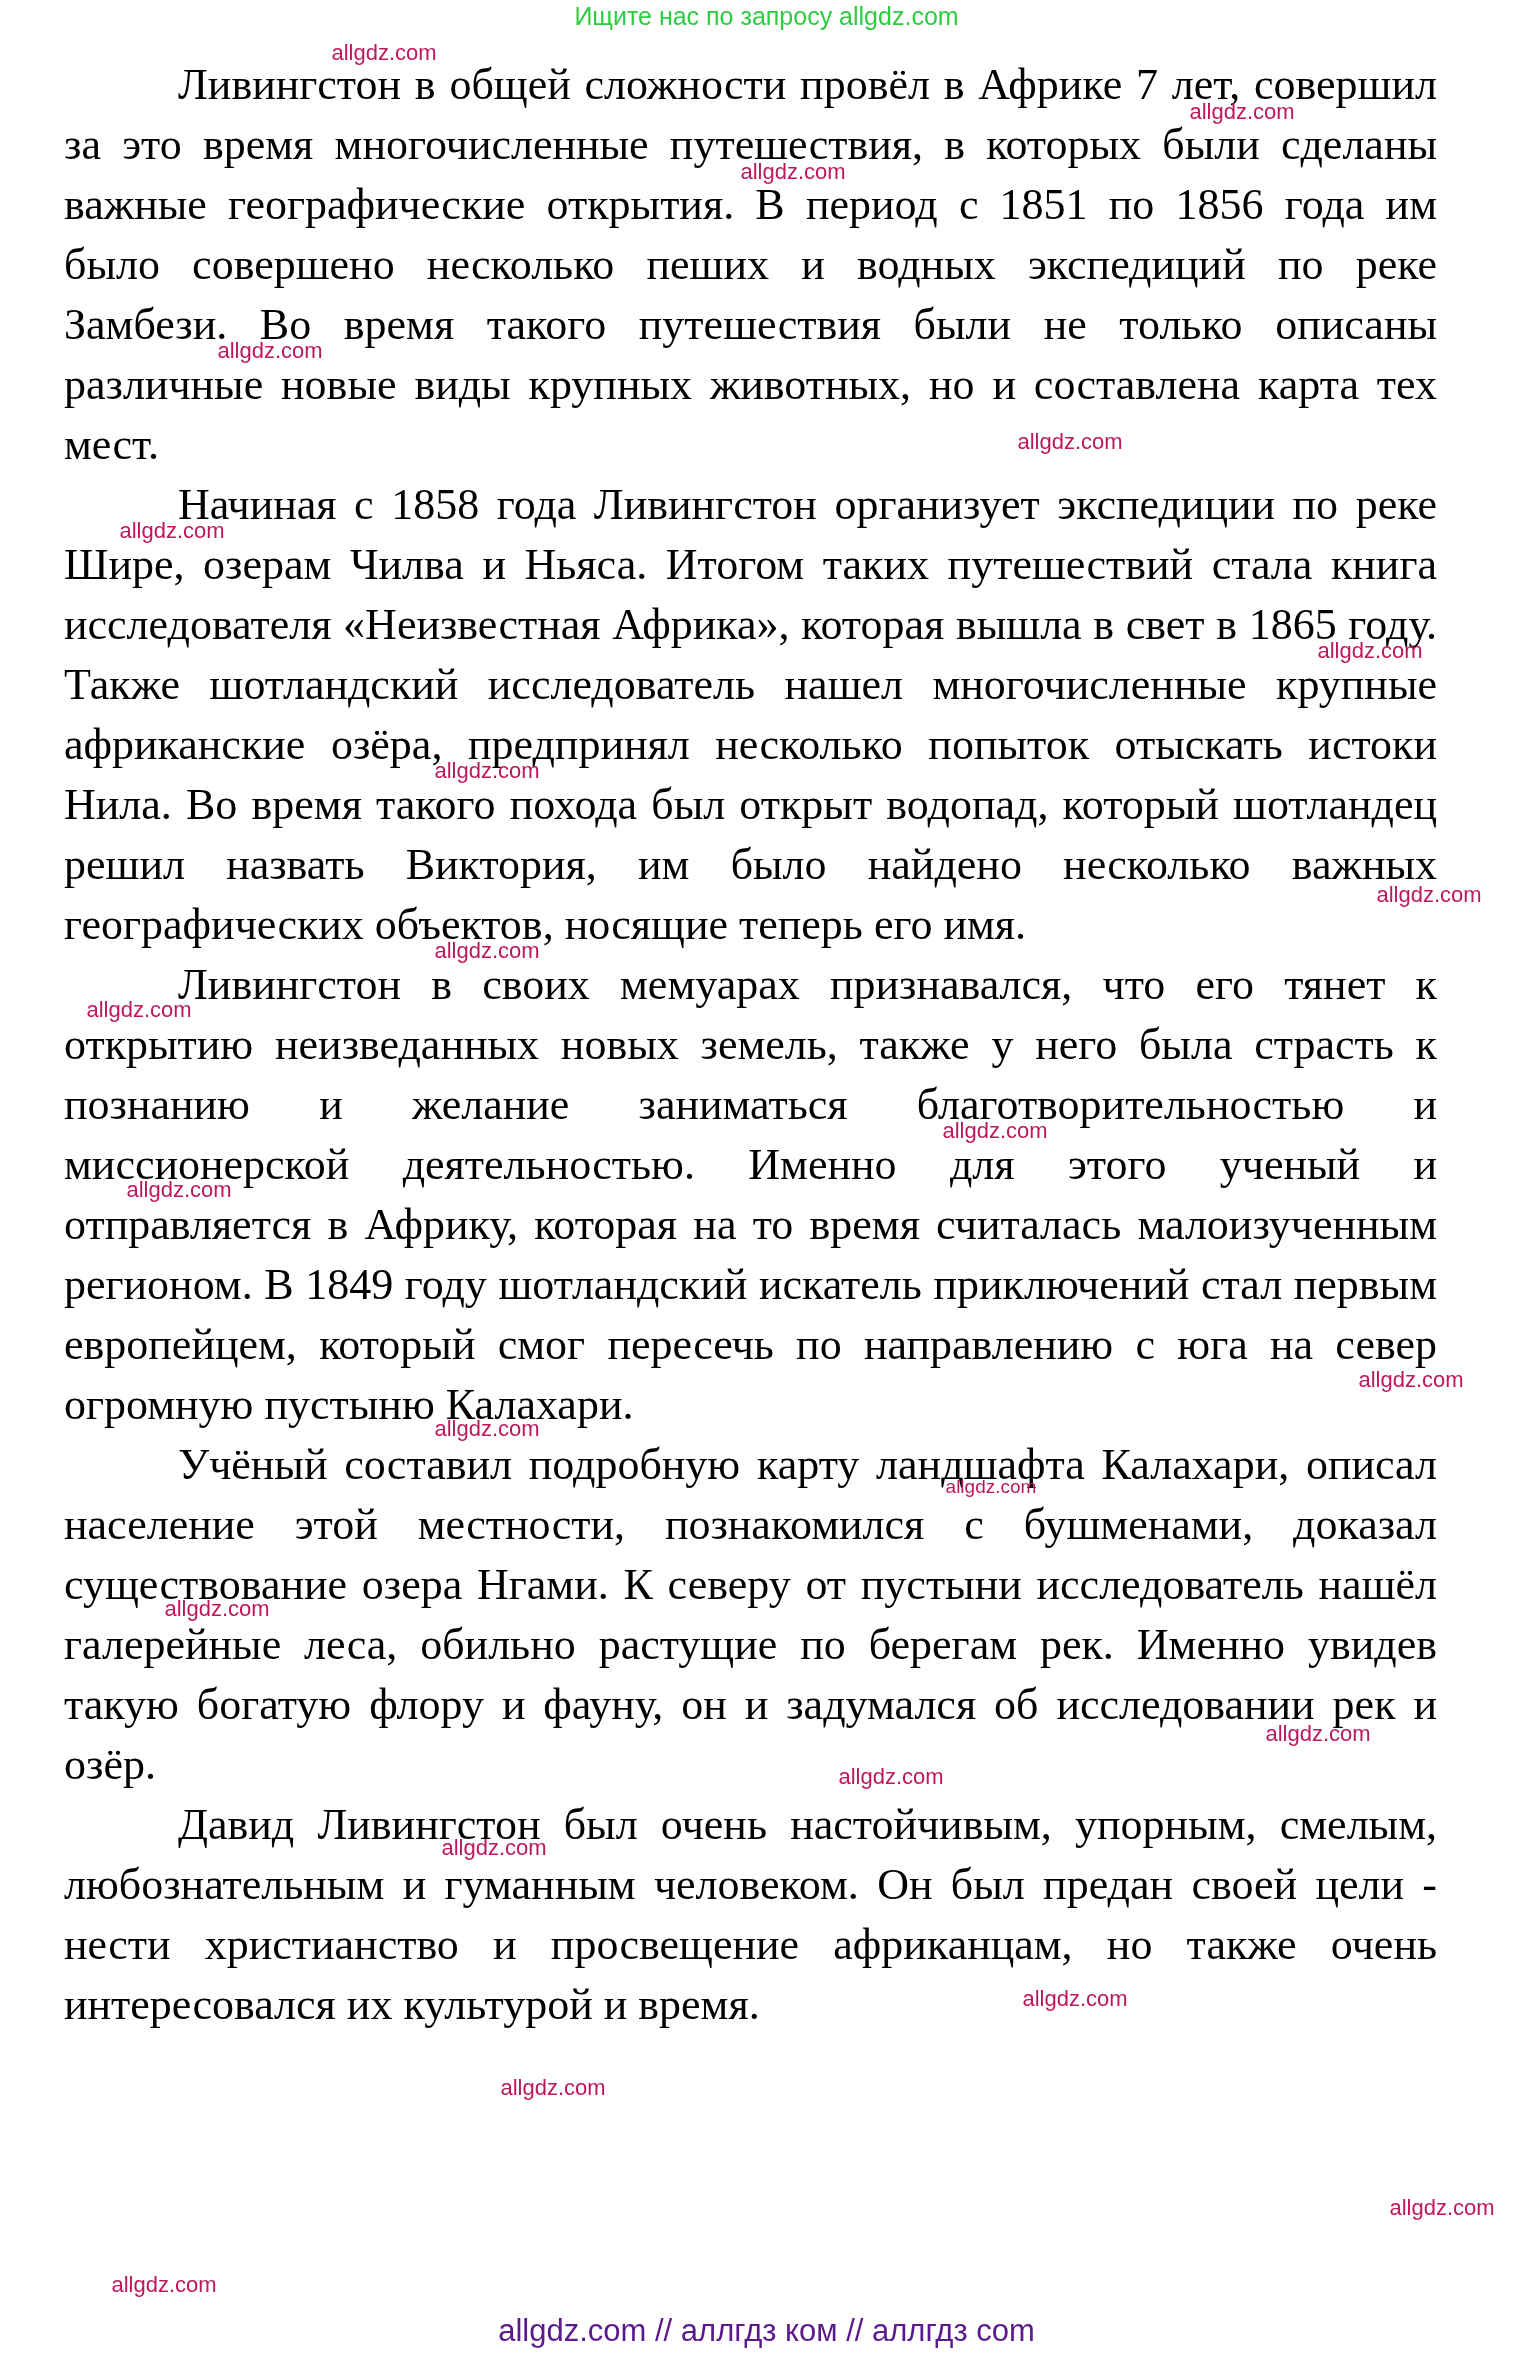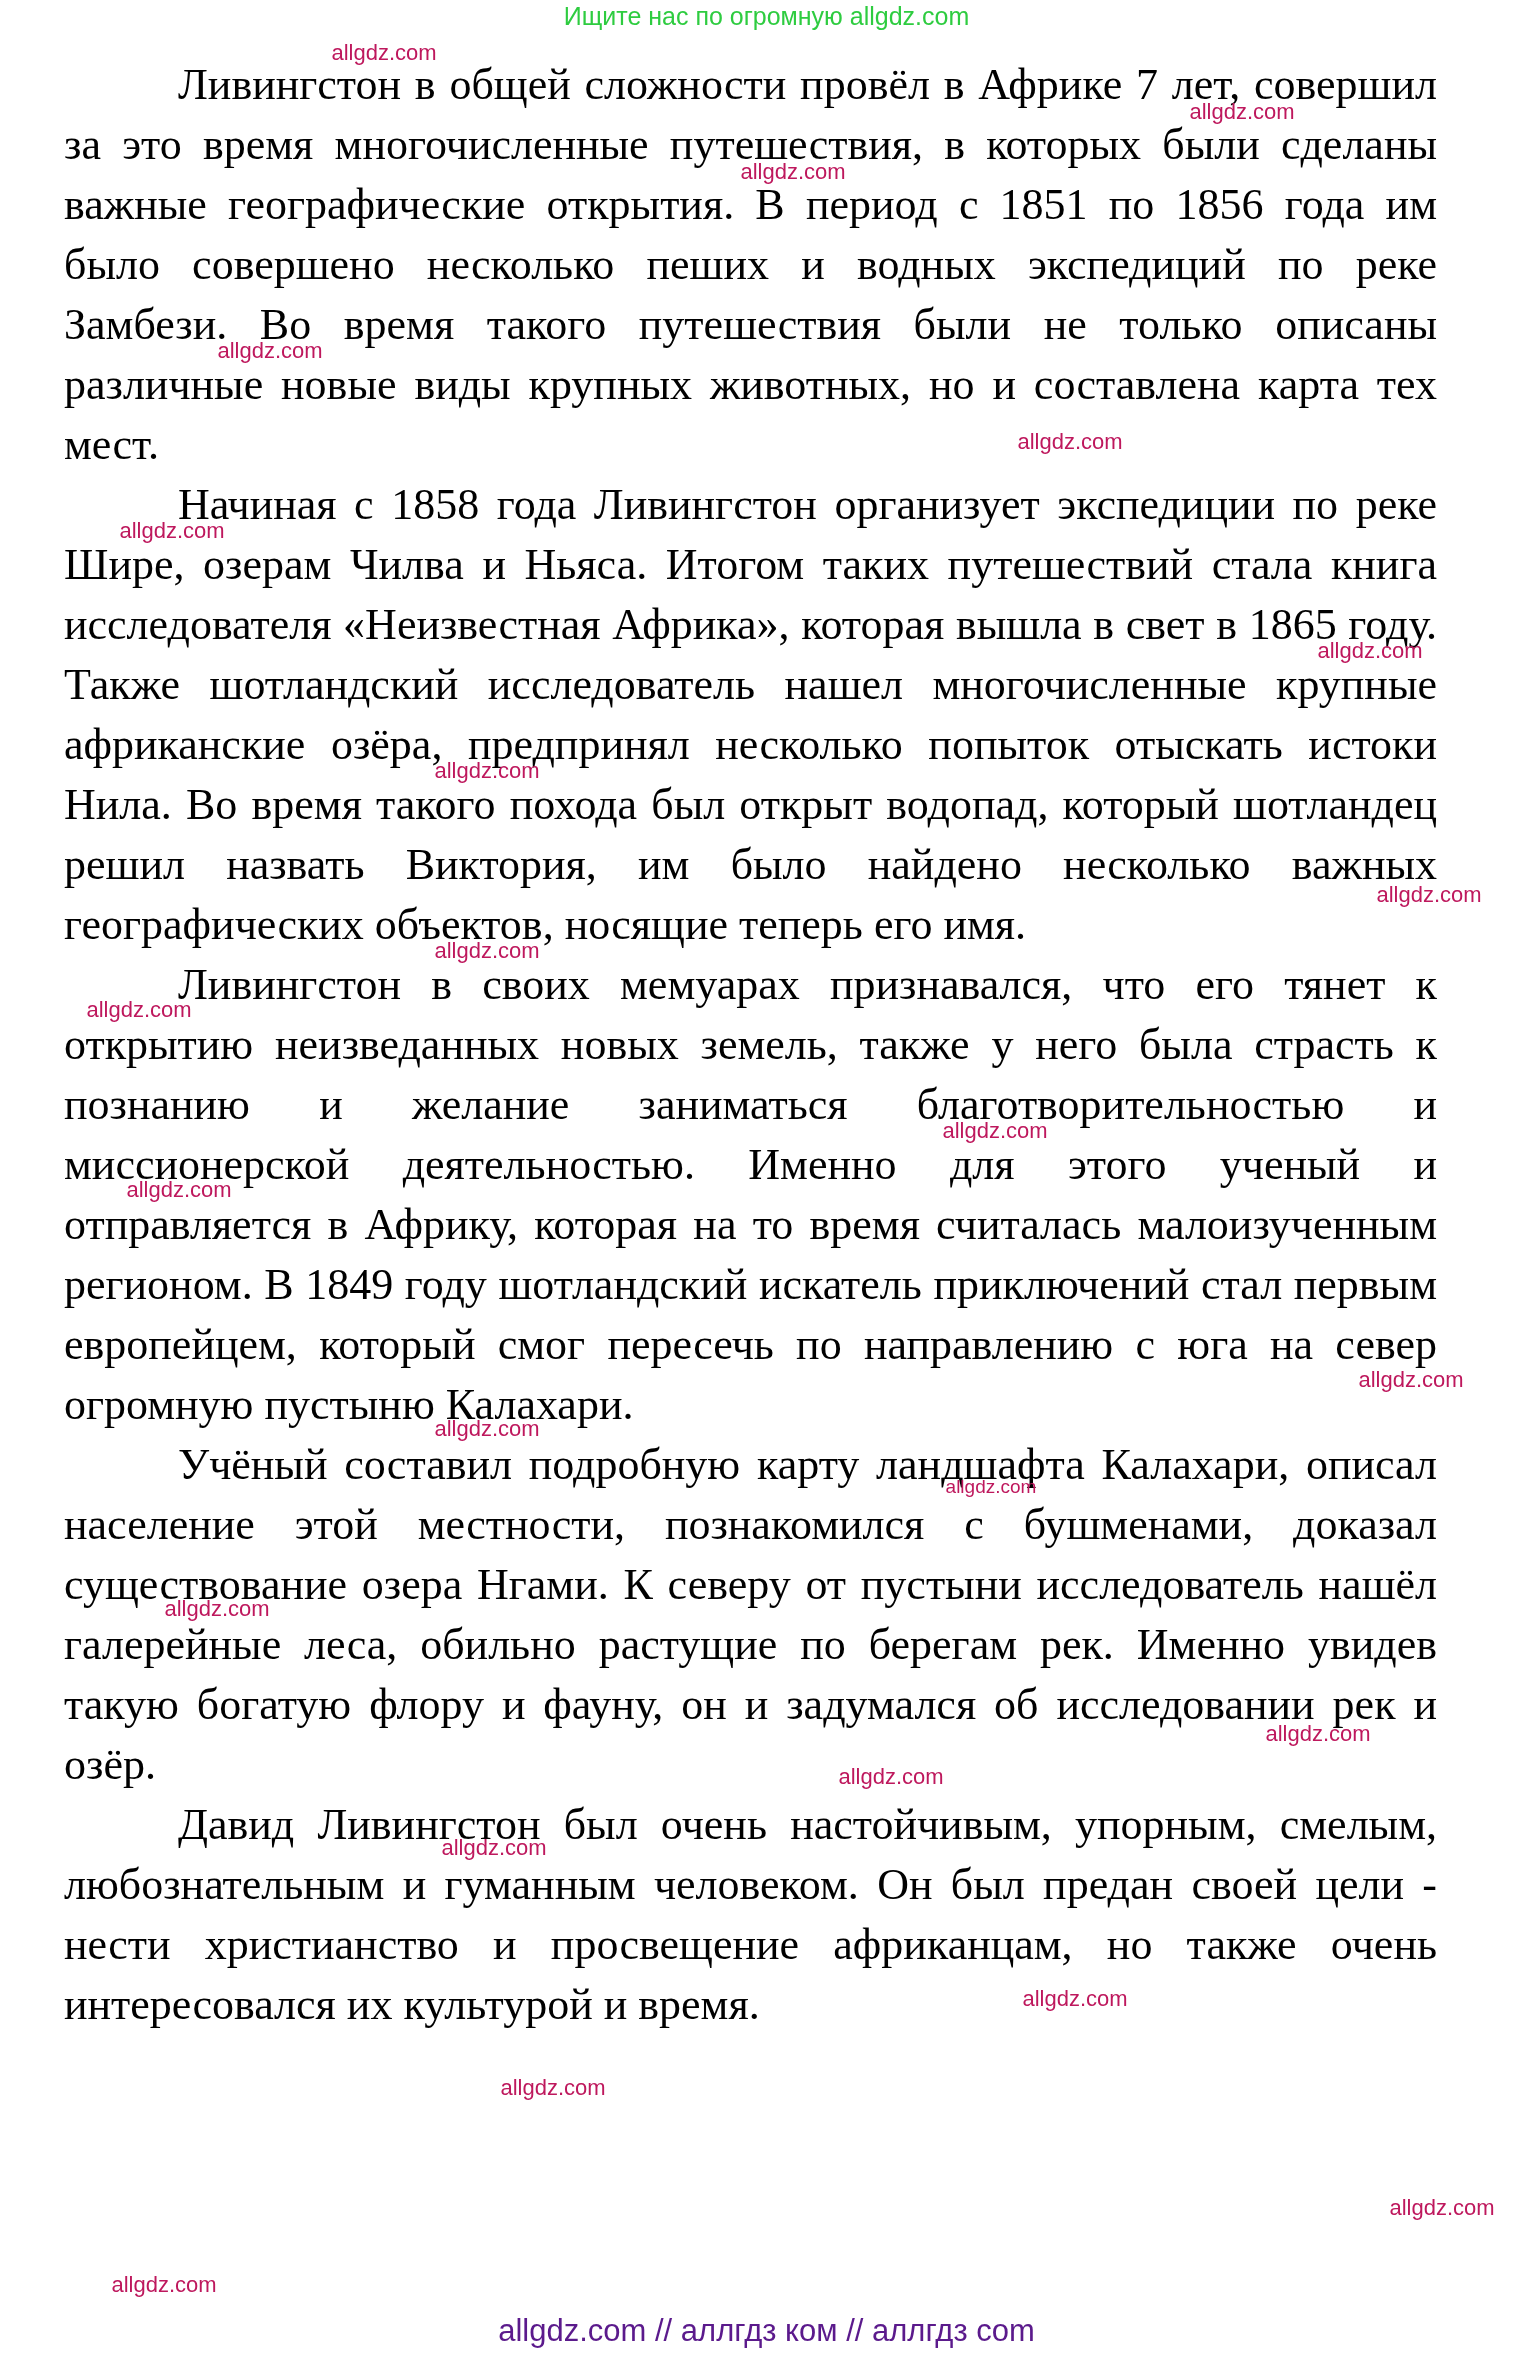--- a/index.html
+++ b/index.html
@@ -9,21 +9,21 @@
   .footer { position:absolute; top:2313px; left:0; width:1533px; text-align:center;
     font-family:"Liberation Sans", sans-serif; font-size:31px; color:#5b1a8c; }
   .doc { position:absolute; left:64px; top:55px; width:1373px;
     font-family:"Liberation Serif", serif; font-size:44px; line-height:60px; color:#000; }
   .doc p { margin:0; text-indent:114px; text-align:justify; }
   .wm { position:absolute; font-family:"Liberation Sans", sans-serif; font-size:22px; color:#be185d; transform:translate(-50%,-50%); white-space:nowrap; }
 </style>
 </head>
 <body>
 
-<div class="header">Ищите нас по огромную allgdz.com</div>
+<div class="header">Ищите нас по запросу allgdz.com</div>
 
 <div class="doc">
   <p>Ливингстон в общей сложности провёл в Африке 7 лет, совершил за это время многочисленные путешествия, в которых были сделаны важные географические открытия. В период с 1851 по 1856 года им было совершено несколько пеших и водных экспедиций по реке Замбези. Во время такого путешествия были не только описаны различные новые виды крупных животных, но и составлена карта тех мест.</p>
   <p>Начиная с 1858 года Ливингстон организует экспедиции по реке Шире, озерам Чилва и Ньяса. Итогом таких путешествий стала книга исследователя «Неизвестная Африка», которая вышла в свет в 1865 году. Также шотландский исследователь нашел многочисленные крупные африканские озёра, предпринял несколько попыток отыскать истоки Нила. Во время такого похода был открыт водопад, который шотландец решил назвать Виктория, им было найдено несколько важных географических объектов, носящие теперь его имя.</p>
   <p>Ливингстон в своих мемуарах признавался, что его тянет к открытию неизведанных новых земель, также у него была страсть к познанию и желание заниматься благотворительностью и миссионерской деятельностью. Именно для этого ученый и отправляется в Африку, которая на то время считалась малоизученным регионом. В 1849 году шотландский искатель приключений стал первым европейцем, который смог пересечь по направлению с юга на север огромную пустыню Калахари.</p>
   <p>Учёный составил подробную карту ландшафта Калахари, описал население этой местности, познакомился с бушменами, доказал существование озера Нгами. К северу от пустыни исследователь нашёл галерейные леса, обильно растущие по берегам рек. Именно увидев такую богатую флору и фауну, он и задумался об исследовании рек и озёр.</p>
   <p>Давид Ливингстон был очень настойчивым, упорным, смелым, любознательным и гуманным человеком. Он был предан своей цели - нести христианство и просвещение африканцам, но также очень интересовался их культурой и время.</p>
 </div>
 
 <span class="wm" style="left:384px;top:53px">allgdz.com</span>

